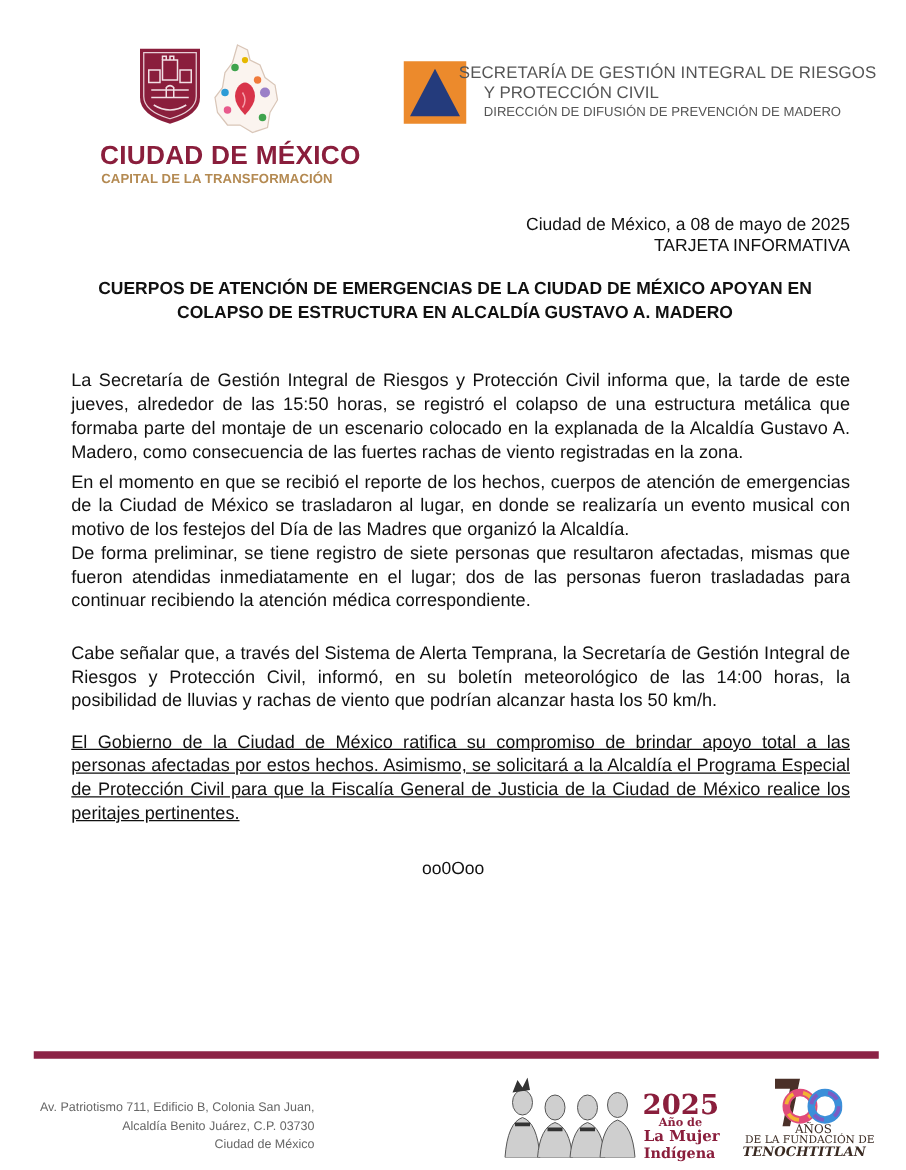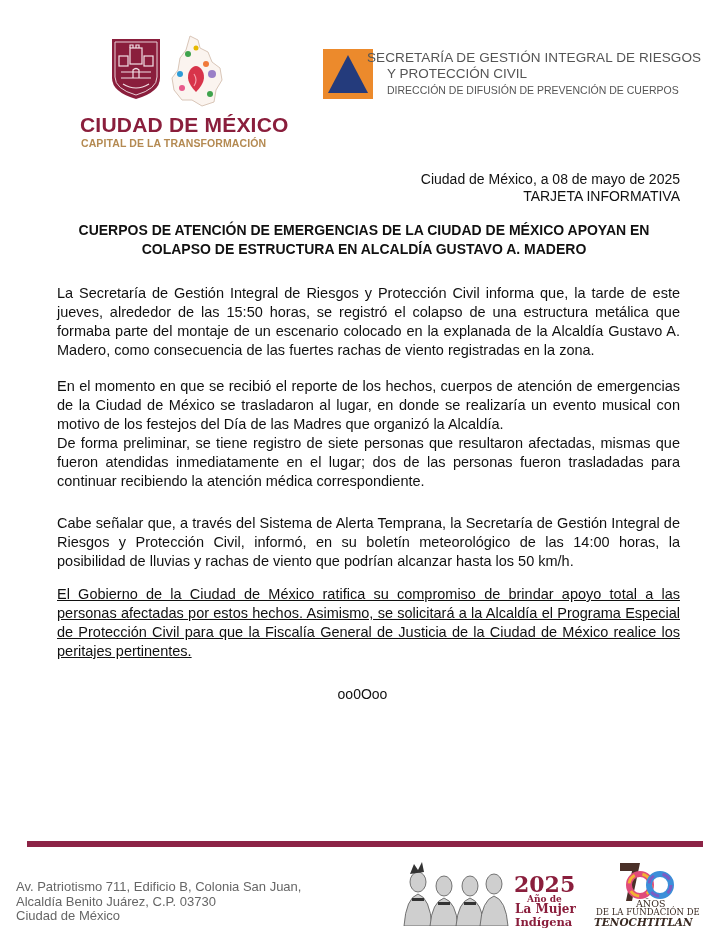--- a/index.html
+++ b/index.html
@@ -35,32 +35,32 @@
 
   
   .headline {
     left: 45px; width: 638px; top: 221px; font-size: 14px; font-weight: bold; text-align: center; line-height: 19px;
   }
 
   
   .para {
     left: 57px; width: 623px; font-size: 14.5px; line-height: 19px; text-align: justify;
   }
-  .p1 { top: 284px; }
+  .p1 { top: 296px; }
   .p2 { top: 377px; }
   .p3 { top: 434px; }
   .p4 { top: 514px; }
   .p5 { top: 585px; text-decoration: underline; }
 
   .closing { left: 0; width: 725px; top: 686px; font-size: 14px; text-align: center; }
 
   
   .footer-bar { left: 27px; top: 841px; width: 676px; height: 6px; background: #8c2346; }
   .address {
-    left: 16px; top: 880px; font-size: 13px; color: #666666; line-height: 14.5px; white-space: nowrap;
+    left: 32px; top: 880px; font-size: 10px; color: #666666; line-height: 14.5px; white-space: nowrap; text-align: right;
   }
   .women-art { left: 400px; top: 862px; width: 112px; height: 64px; }
   .mujer-year { left: 514px; top: 873px; font-size: 22px; font-weight: bold; color: #8a1e3c; font-family: "DejaVu Serif", serif; line-height: 22px; }
   .mujer-ano { left: 527px; top: 894px; font-size: 9px; font-weight: bold; color: #8a1e3c; font-family: "DejaVu Serif", serif; }
   .mujer-l1 { left: 515px; top: 902px; font-size: 12px; font-weight: bold; color: #8a1e3c; font-family: "DejaVu Serif", serif; }
   .mujer-l2 { left: 515px; top: 915px; font-size: 11.5px; font-weight: bold; color: #8a1e3c; font-family: "DejaVu Serif", serif; }
   .seventy { left: 618px; top: 861px; width: 56px; height: 48px; }
   .anos { left: 636px; top: 898px; font-size: 9.5px; color: #3a2a22; font-family: "DejaVu Serif", serif; }
   .fundacion { left: 596px; top: 907px; font-size: 8.5px; color: #3a2a22; font-family: "DejaVu Serif", serif; white-space: nowrap; }
   .tenoch { left: 594px; top: 916px; font-size: 10.5px; font-weight: bold; color: #3a2a22; font-family: "DejaVu Serif", serif; white-space: nowrap; font-style: italic; }
@@ -99,21 +99,21 @@
 <div class="abs cdmx-title">CIUDAD DE MÉXICO</div>
 <div class="abs cdmx-sub">CAPITAL DE LA TRANSFORMACIÓN</div>
 
 <div class="abs pc-logo">
   <svg width="50" height="50" viewBox="0 0 50 50">
     <polygon points="25,6 45,44 5,44" fill="#243b7c"></polygon>
   </svg>
 </div>
 <div class="abs pc-title1">SECRETARÍA DE GESTIÓN INTEGRAL DE RIESGOS</div>
 <div class="abs pc-title2">Y PROTECCIÓN CIVIL</div>
-<div class="abs pc-title3">DIRECCIÓN DE DIFUSIÓN DE PREVENCIÓN DE CUERPOS</div>
+<div class="abs pc-title3">DIRECCIÓN DE DIFUSIÓN DE PREVENCIÓN DE MADERO</div>
 
 <div class="abs dateline">Ciudad de México, a 08 de mayo de 2025</div>
 <div class="abs doctype">TARJETA INFORMATIVA</div>
 
 <div class="abs headline">CUERPOS DE ATENCIÓN DE EMERGENCIAS DE LA CIUDAD DE MÉXICO APOYAN EN COLAPSO DE ESTRUCTURA EN ALCALDÍA GUSTAVO A. MADERO</div>
 
 <div class="abs para p1">La Secretaría de Gestión Integral de Riesgos y Protección Civil informa que, la tarde de este jueves, alrededor de las 15:50 horas, se registró el colapso de una estructura metálica que formaba parte del montaje de un escenario colocado en la explanada de la Alcaldía Gustavo A. Madero, como consecuencia de las fuertes rachas de viento registradas en la zona.</div>
 <div class="abs para p2">En el momento en que se recibió el reporte de los hechos, cuerpos de atención de emergencias de la Ciudad de México se trasladaron al lugar, en donde se realizaría un evento musical con motivo de los festejos del Día de las Madres que organizó la Alcaldía.</div>
 <div class="abs para p3">De forma preliminar, se tiene registro de siete personas que resultaron afectadas, mismas que fueron atendidas inmediatamente en el lugar; dos de las personas fueron trasladadas para continuar recibiendo la atención médica correspondiente.</div>
 <div class="abs para p4">Cabe señalar que, a través del Sistema de Alerta Temprana, la Secretaría de Gestión Integral de Riesgos y Protección Civil, informó, en su boletín meteorológico de las 14:00 horas, la posibilidad de lluvias y rachas de viento que podrían alcanzar hasta los 50 km/h.</div>

